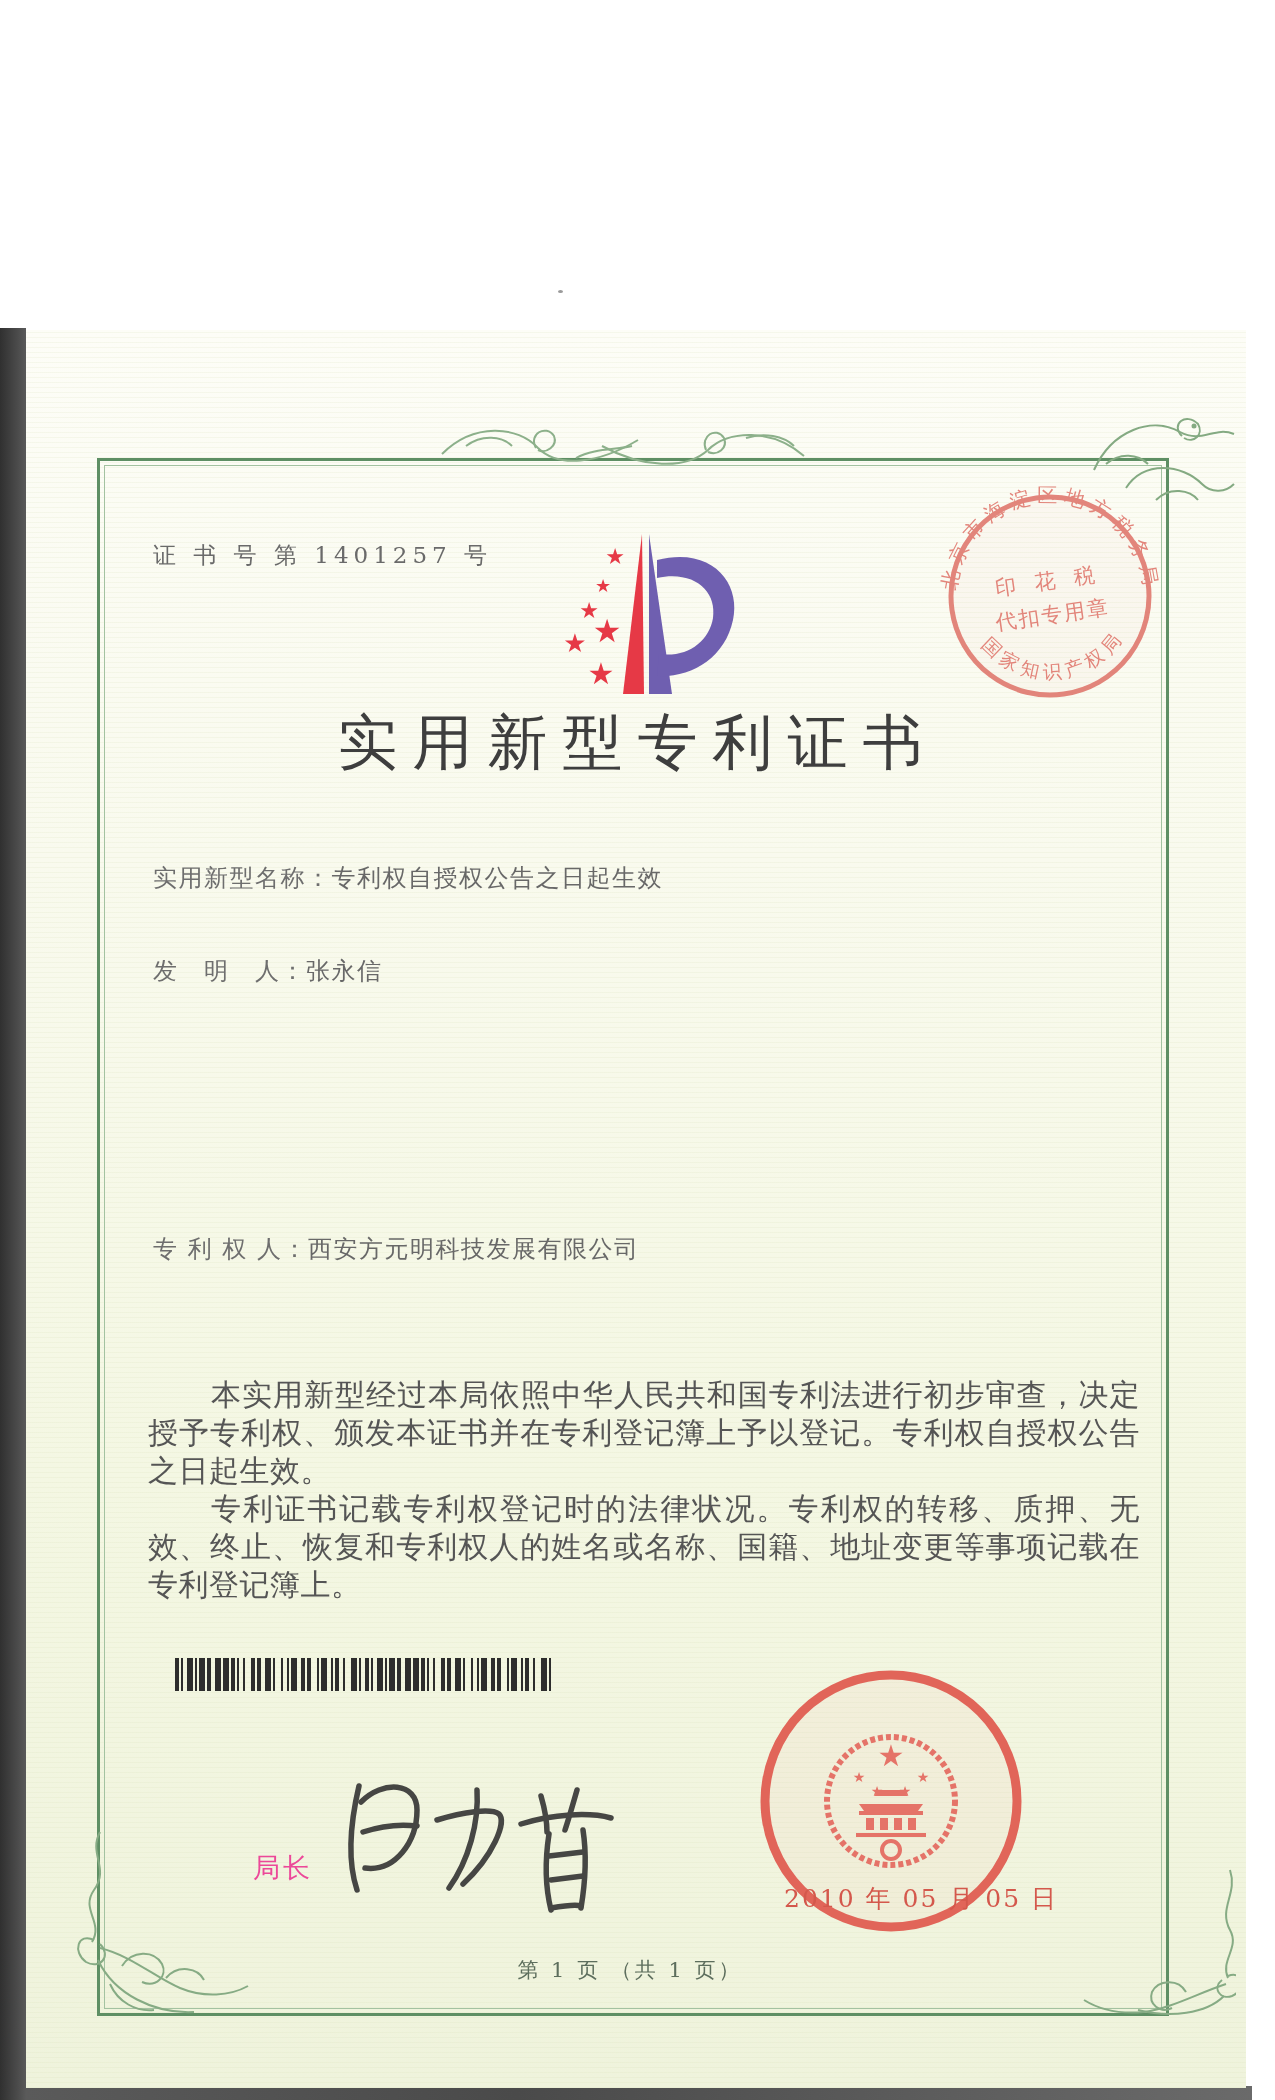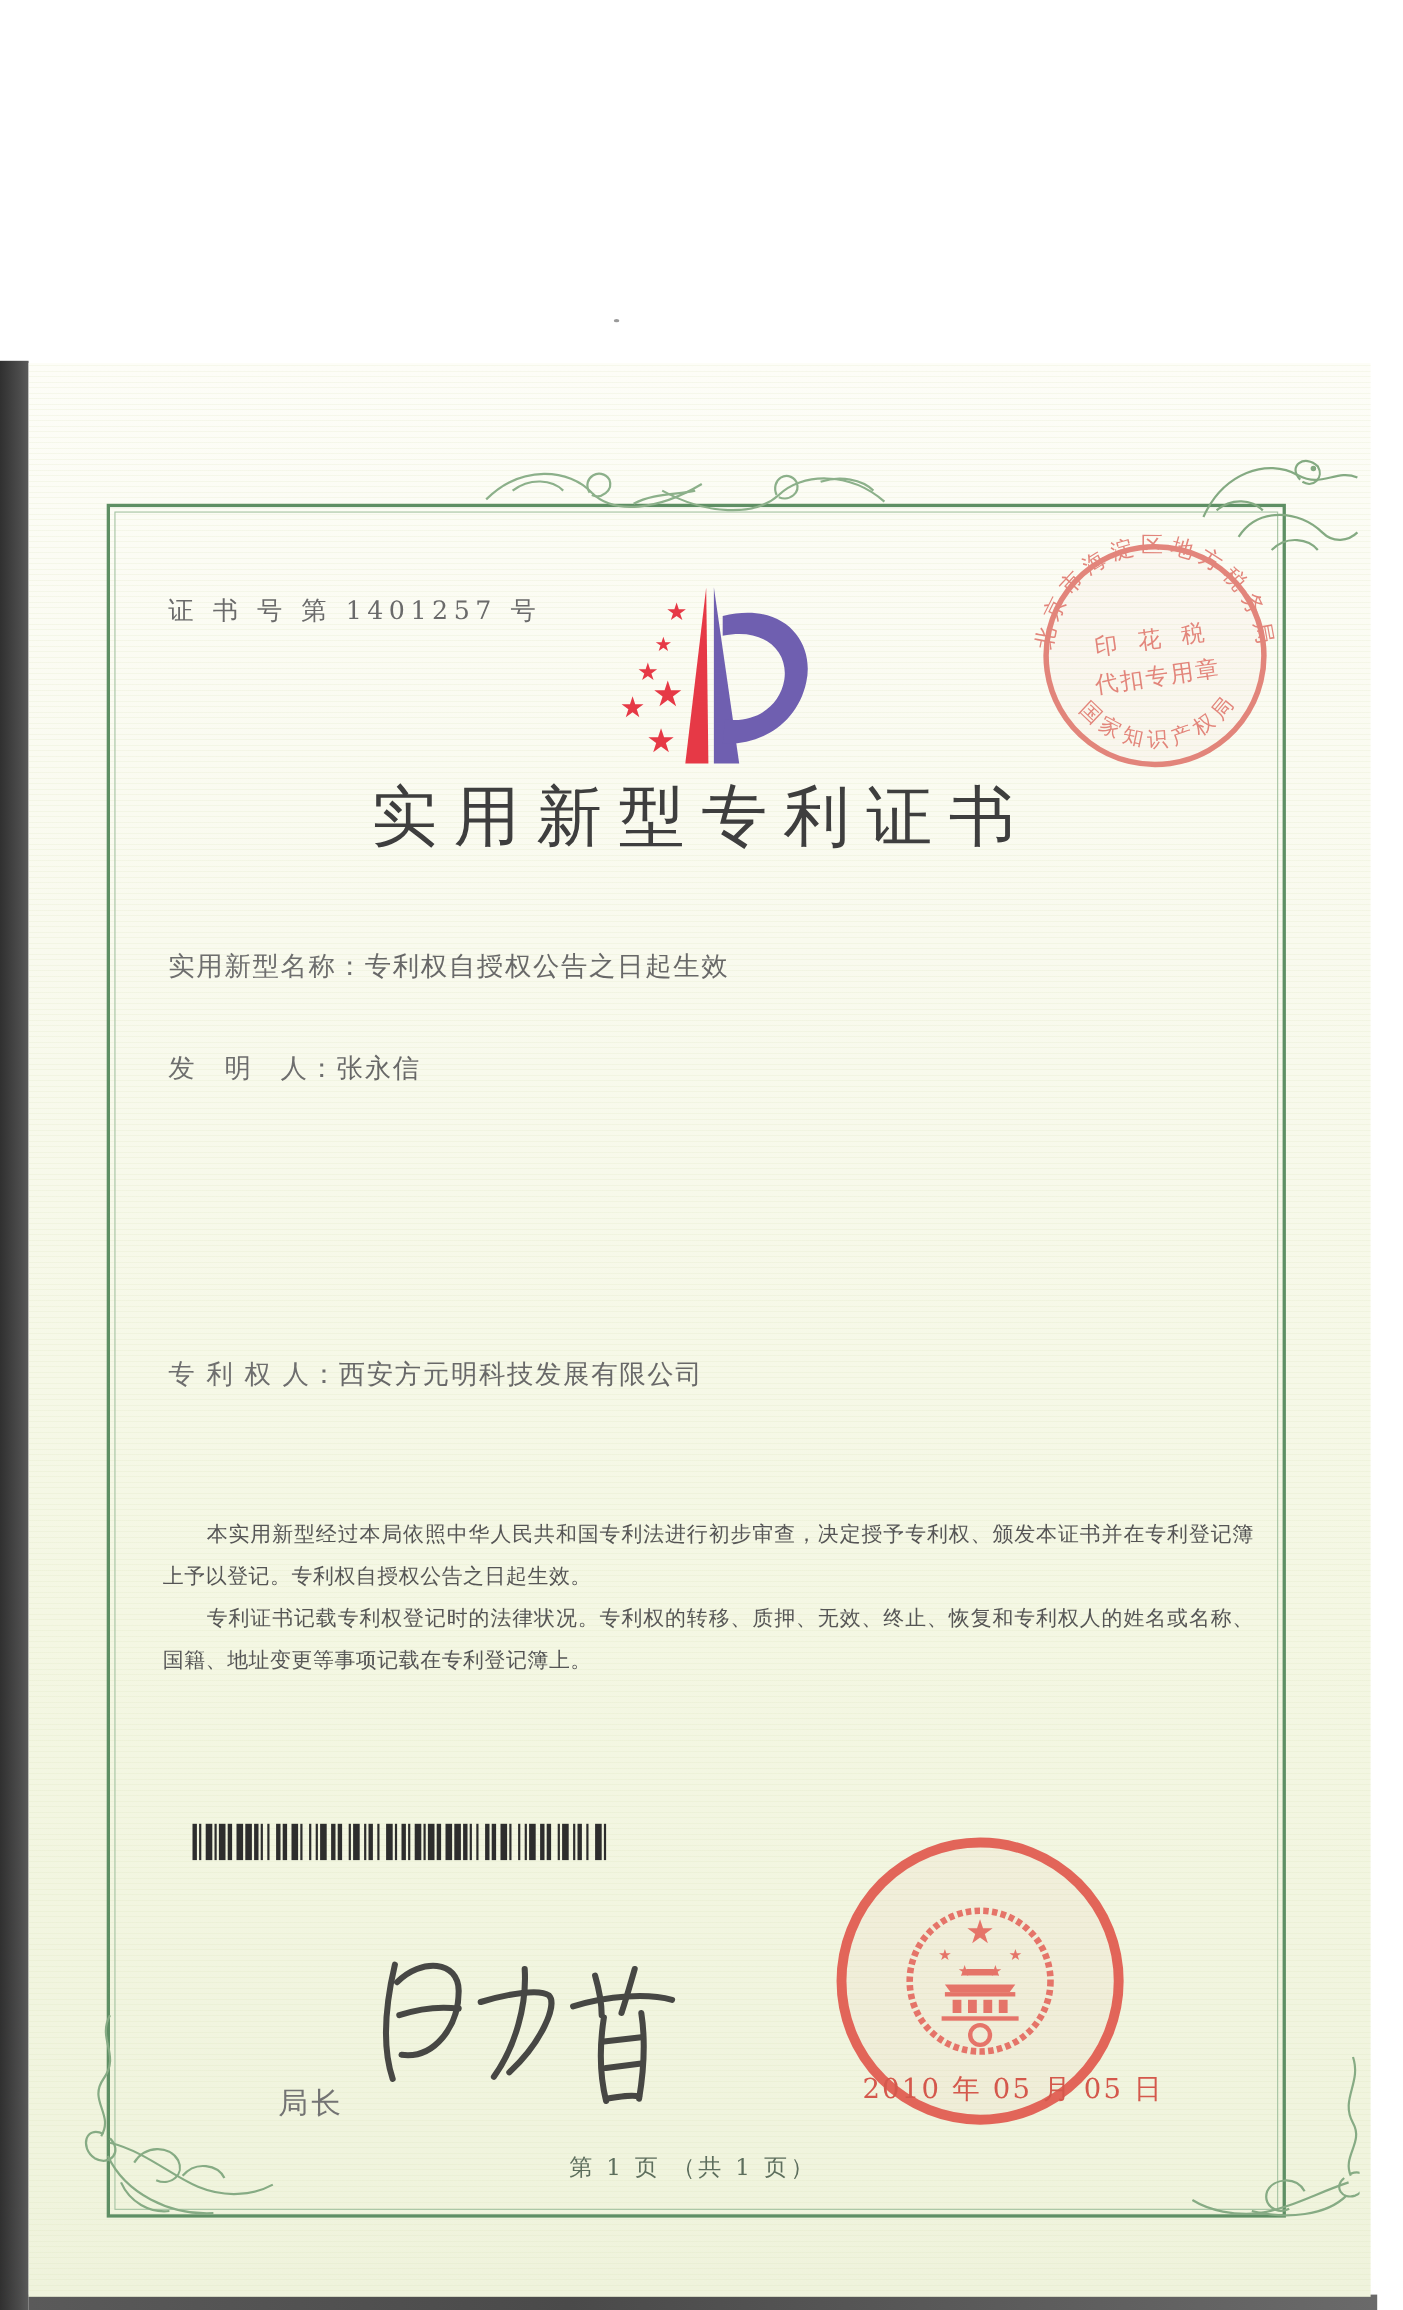--- a/index.html
+++ b/index.html
@@ -25,26 +25,26 @@
   .cert-no{position:absolute;left:153px;top:540px;font-size:23px;color:#6a6a6a;letter-spacing:5px;}
   .logo{position:absolute;left:545px;top:526px;}
   .title{position:absolute;left:0;top:703px;width:1275px;text-align:center;
         font-size:60px;color:#3e3e3e;letter-spacing:15px;}
   .tax-stamp{position:absolute;left:934px;top:480px;opacity:.92;}
   
   .field-row{position:absolute;left:153px;font-size:24px;color:#6e6e6e;letter-spacing:1.5px;white-space:nowrap;}
   .field-row .val{color:#686868;}
   
   .body-text{position:absolute;left:148px;top:1376px;width:992px;}
-  .body-text p{margin:0;font-size:19px;line-height:38px;color:#555555;
+  .body-text p{margin:0;font-size:30px;line-height:38px;color:#555555;
         text-indent:2.1em;text-align:justify;letter-spacing:.5px;}
   
   .barcode{position:absolute;left:175px;top:1658px;width:392px;height:33px;display:flex;align-items:stretch;}
   
-  .director{position:absolute;left:253px;top:1850px;font-size:27px;color:#737373;letter-spacing:3px;margin-top:44px;}
+  .director{position:absolute;left:253px;top:1850px;font-size:27px;color:#ec4899;letter-spacing:3px;}
   .signature{position:absolute;left:325px;top:1768px;}
   
   .seal{position:absolute;left:756px;top:1666px;}
   .seal-date{position:absolute;left:784px;top:1882px;font-size:25px;color:#d4584c;letter-spacing:2px;white-space:nowrap;}
   
   .footer{position:absolute;left:97px;top:1956px;width:1066px;text-align:center;
         font-size:21px;color:#5d6e5d;letter-spacing:3px;}
 </style>
 </head>
 <body>

